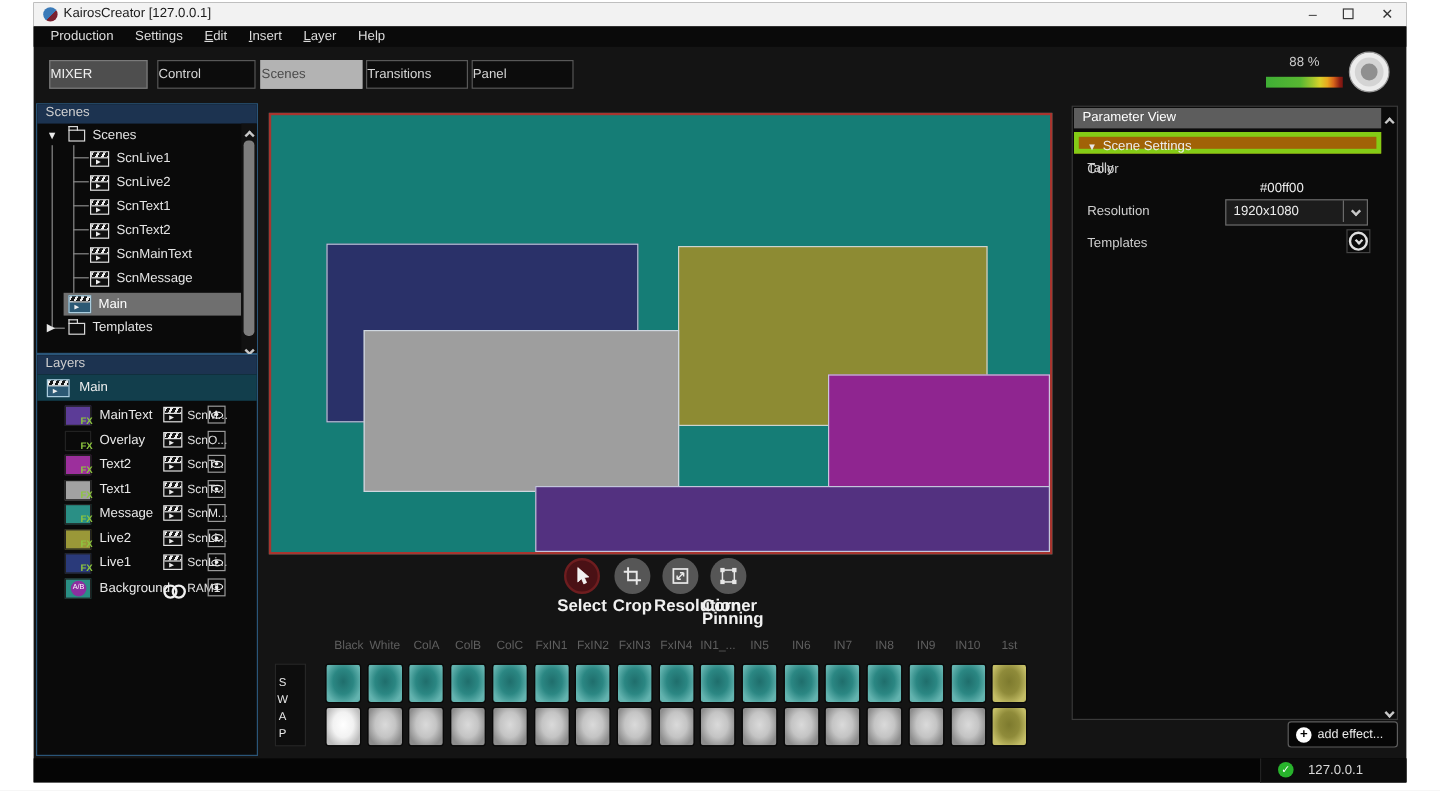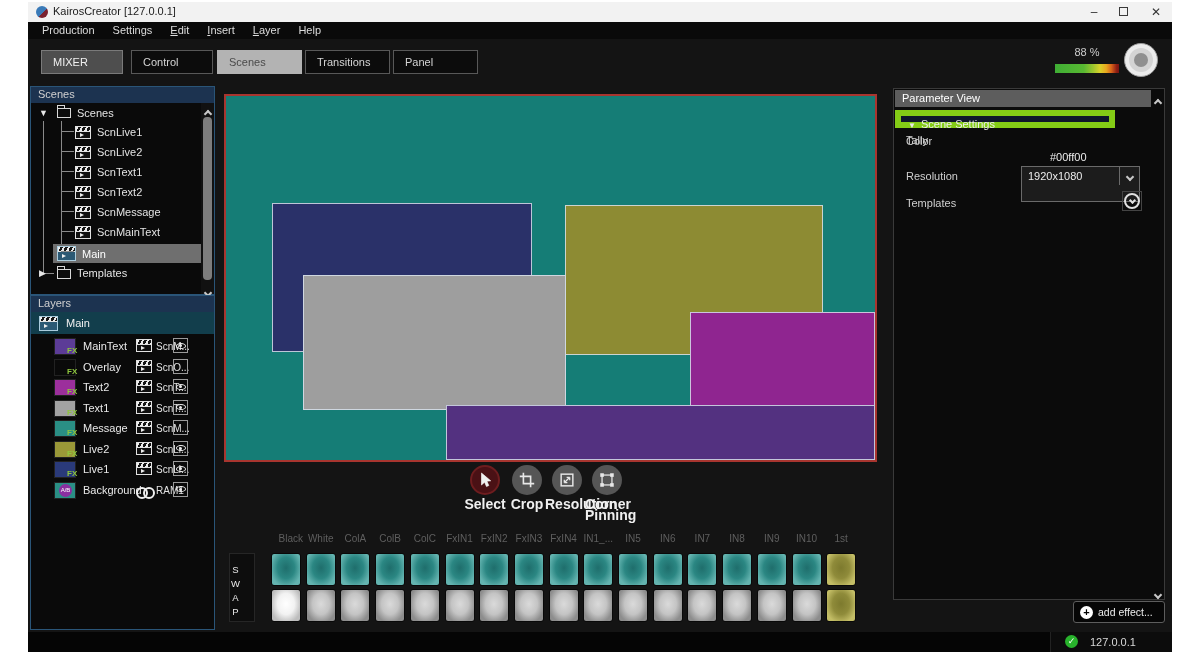--- a/index.html
+++ b/index.html
@@ -20,21 +20,21 @@
   .menuitem { padding:0 9px; line-height:17px; font-size:11px; color:#dcdcdc; }
   .menuitem.ul::first-letter { text-decoration:underline; }
   .statusbar { position:absolute; left:0; top:630px; width:1144px; height:20px; background:#050505; }
   .statusseg { position:absolute; left:1022px; top:0; width:122px; height:20px; background:#0c0c0c;
                border-left:1px solid #222; }
   .checkcircle { position:absolute; left:1037px; top:3px; width:13px; height:13px; border-radius:50%;
                  background:#28b32c; color:#fff; font-size:9px; line-height:13px; text-align:center; }
   .ip { position:absolute; left:1062px; top:4px; font-size:11px; color:#d8d8d8; }
 
   
-  .tab { position:absolute; top:48px; height:24px; line-height:22px; font-size:11px; padding-left:11px;
+  .tab { position:absolute; top:48px; height:24px; line-height:22px; font-size:11px; 
          background:#0c0c0c; border:1px solid #585858; color:#d5d5d5; }
   .tab.mixer { background:#4e4e4e; border-color:#7a7a7a; color:#f0f0f0; }
   .tab.active { background:#b3b3b3; border-color:#b3b3b3; color:#4a4a4a; }
 
   
   .meterlabel { position:absolute; left:1029px; top:44px; width:60px; text-align:center; font-size:11px; color:#cccccc; }
   .meterbar { position:absolute; left:1027px; top:62px; width:64px; height:9px;
     background:linear-gradient(90deg,#3fae35 0%,#58b832 45%,#9fc62e 60%,#d8d22a 70%,#e8a81f 80%,#d8641a 88%,#8f1f14 96%,#7a1410 100%); }
   .monbtn { position:absolute; left:1096px; top:41px; width:34px; height:34px; border-radius:50%;
             background:#ececec; border:1px solid #9a9a9a; }
@@ -121,27 +121,27 @@
   .srcbtn { position:absolute; width:30px; height:33px; border-radius:3px; border:1px solid #090909; }
   .src-teal   { background:radial-gradient(ellipse 55% 62% at 50% 45%, #1f6e6c 0%, #2b8783 55%, #63b3af 100%); }
   .src-silver { background:radial-gradient(ellipse 55% 62% at 50% 45%, #dadada 0%, #c4c4c4 55%, #8d8d8d 100%); }
   .src-white  { background:radial-gradient(ellipse 55% 62% at 50% 45%, #ffffff 0%, #f2f2f2 55%, #bdbdbd 100%); }
   .src-olive  { background:radial-gradient(ellipse 55% 62% at 50% 45%, #7d7a2e 0%, #8f8b3a 55%, #c3bd66 100%); }
 
   
   #param-panel { left:865px; top:86px; width:272px; height:512px; background:#0b0b0b; border:1px solid #3a3a3a; }
   .paramhead { position:absolute; left:1px; top:1px; width:256px; height:17px; background:#5d5d5d;
                color:#fff; font-size:11px; line-height:17px; padding-left:7px; }
-  .sectionbar { position:absolute; left:1px; top:21px; width:220px; height:18px; background:#0f172a;
-                border:6px solid #84cc16; color:#ececec; font-size:11px; line-height:16px; padding-left:7px; }
+  .sectionbar { position:absolute; left:1px; top:21px; width:256px; height:18px; background:#a16207;
+                border:4px solid #84cc16; color:#ececec; font-size:11px; line-height:16px; padding-left:7px; }
   .sectionbar .expander { font-size:8px; margin-right:5px; }
   .plabel { position:absolute; left:12px; font-size:11px; color:#cfcfcf; }
   .pvalue { position:absolute; font-size:11px; color:#ececec; }
   .colorswatch { position:absolute; left:206px; top:60px; width:40px; height:17px; }
-  .dropdown { position:absolute; left:127px; top:77px; width:119px; height:36px; background:#1c1c1c;
+  .dropdown { position:absolute; left:127px; top:77px; width:119px; height:22px; background:#1c1c1c;
               border:1px solid #6a6a6a; color:#ececec; font-size:11px; line-height:18px; padding-left:6px; }
   .ddchev { position:absolute; right:0; top:0; width:20px; height:18px; border-left:1px solid #6a6a6a; text-align:center; }
   .ddchev .chev { margin-top:4px; }
   .advicon { position:absolute; left:228px; top:102px; width:20px; height:20px; border:1px solid #444; }
   .advcircle { position:absolute; left:1px; top:1px; width:16px; height:16px; border:2px solid #e0e0e0;
                border-radius:50%; }
   .advcircle .chev { position:absolute; left:3.5px; top:2.5px; width:5px; height:5px; border-color:#e0e0e0; transform:rotate(45deg); }
 
   .addeffect { position:absolute; left:1045px; top:599px; width:92px; height:22px; background:#060606;
                border:1px solid #5d5d5d; border-radius:3px; color:#ececec; font-size:10.5px;
@@ -214,25 +214,25 @@
           <div class="trow item">
             <span class="clapper"></span>
             <span class="tlabel">ScnText1</span>
           </div>
           <div class="trow item">
             <span class="clapper"></span>
             <span class="tlabel">ScnText2</span>
           </div>
           <div class="trow item">
             <span class="clapper"></span>
+            <span class="tlabel">ScnMainText</span>
+          </div>
+          <div class="trow item">
+            <span class="clapper"></span>
             <span class="tlabel">ScnMessage</span>
-          </div>
-          <div class="trow item">
-            <span class="clapper"></span>
-            <span class="tlabel">ScnMainText</span>
           </div>
         </div>
       <div class="trow mainrow">
         <span class="clapper blue lg"></span>
         <span class="tlabel">Main</span>
       </div>
       <div class="trow temprow">
         <span class="expander">▶</span>
         <span class="folder"></span>
         <span class="tlabel">Templates</span>

